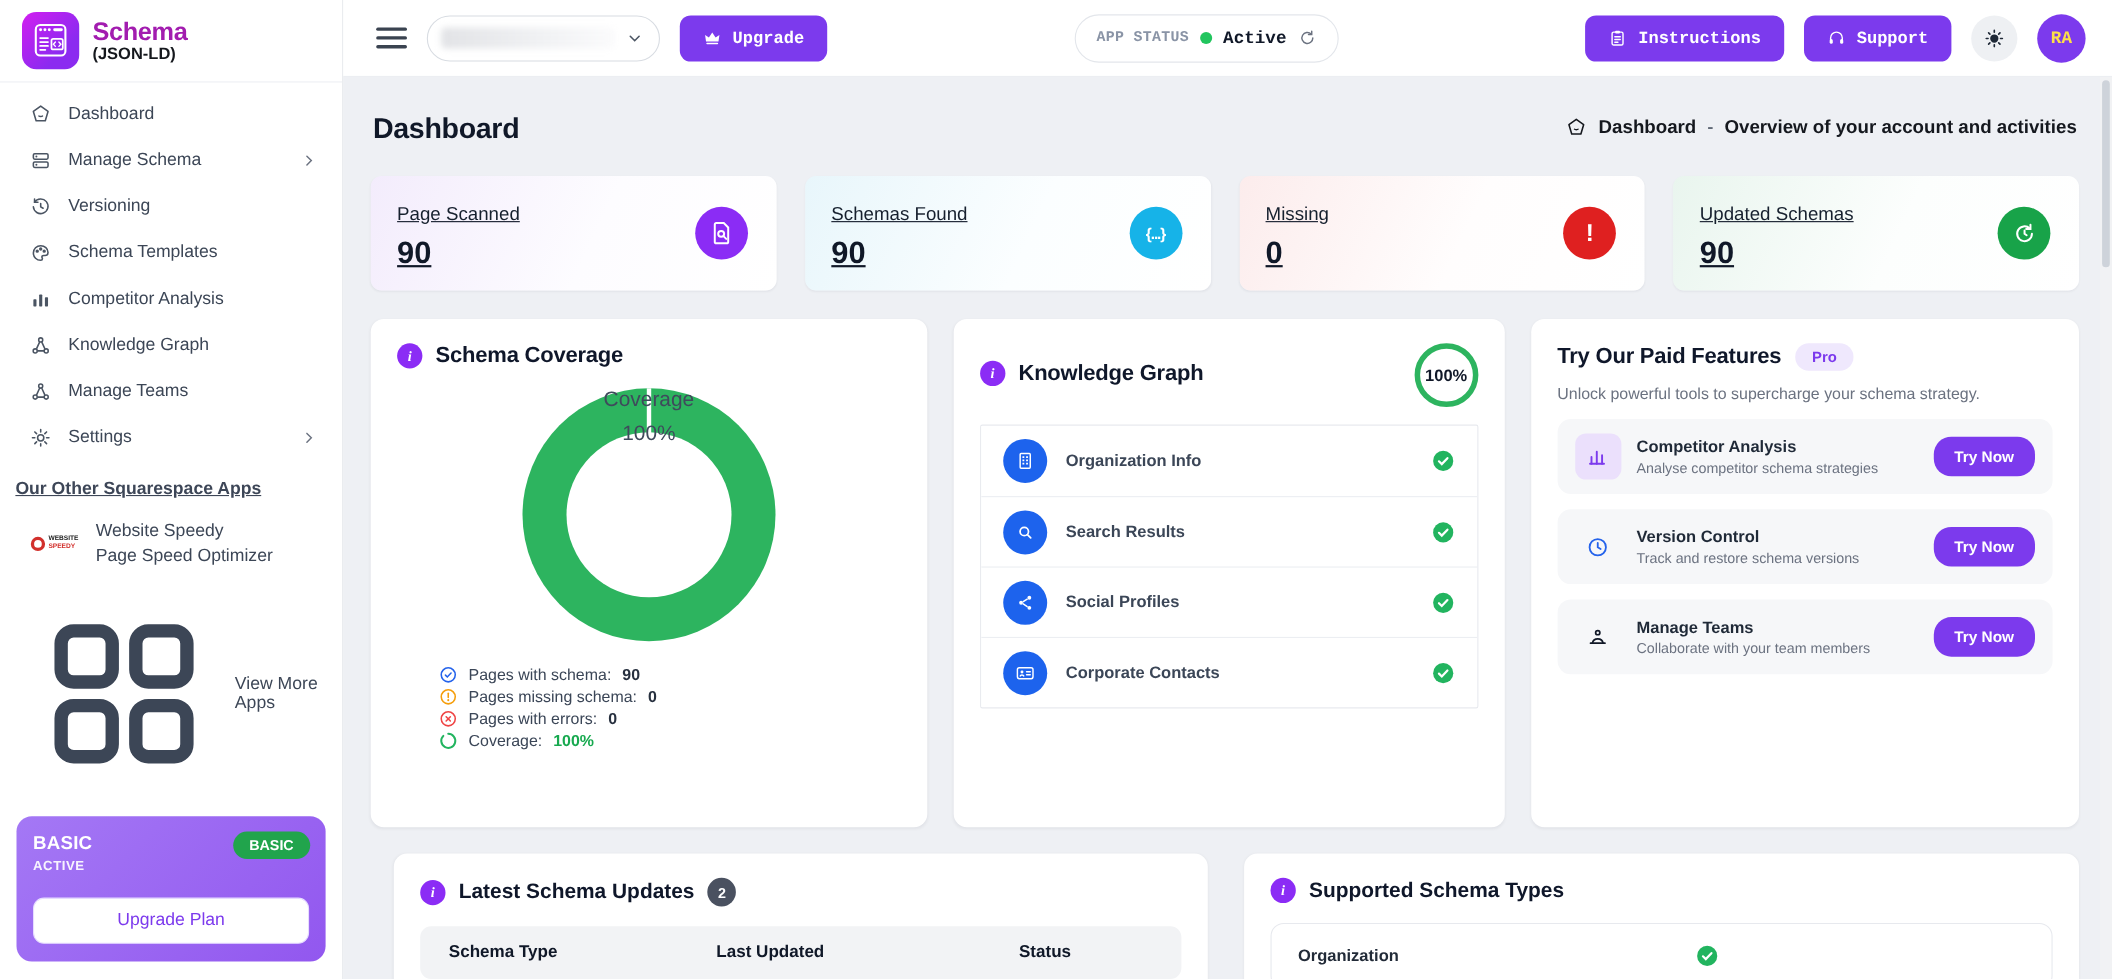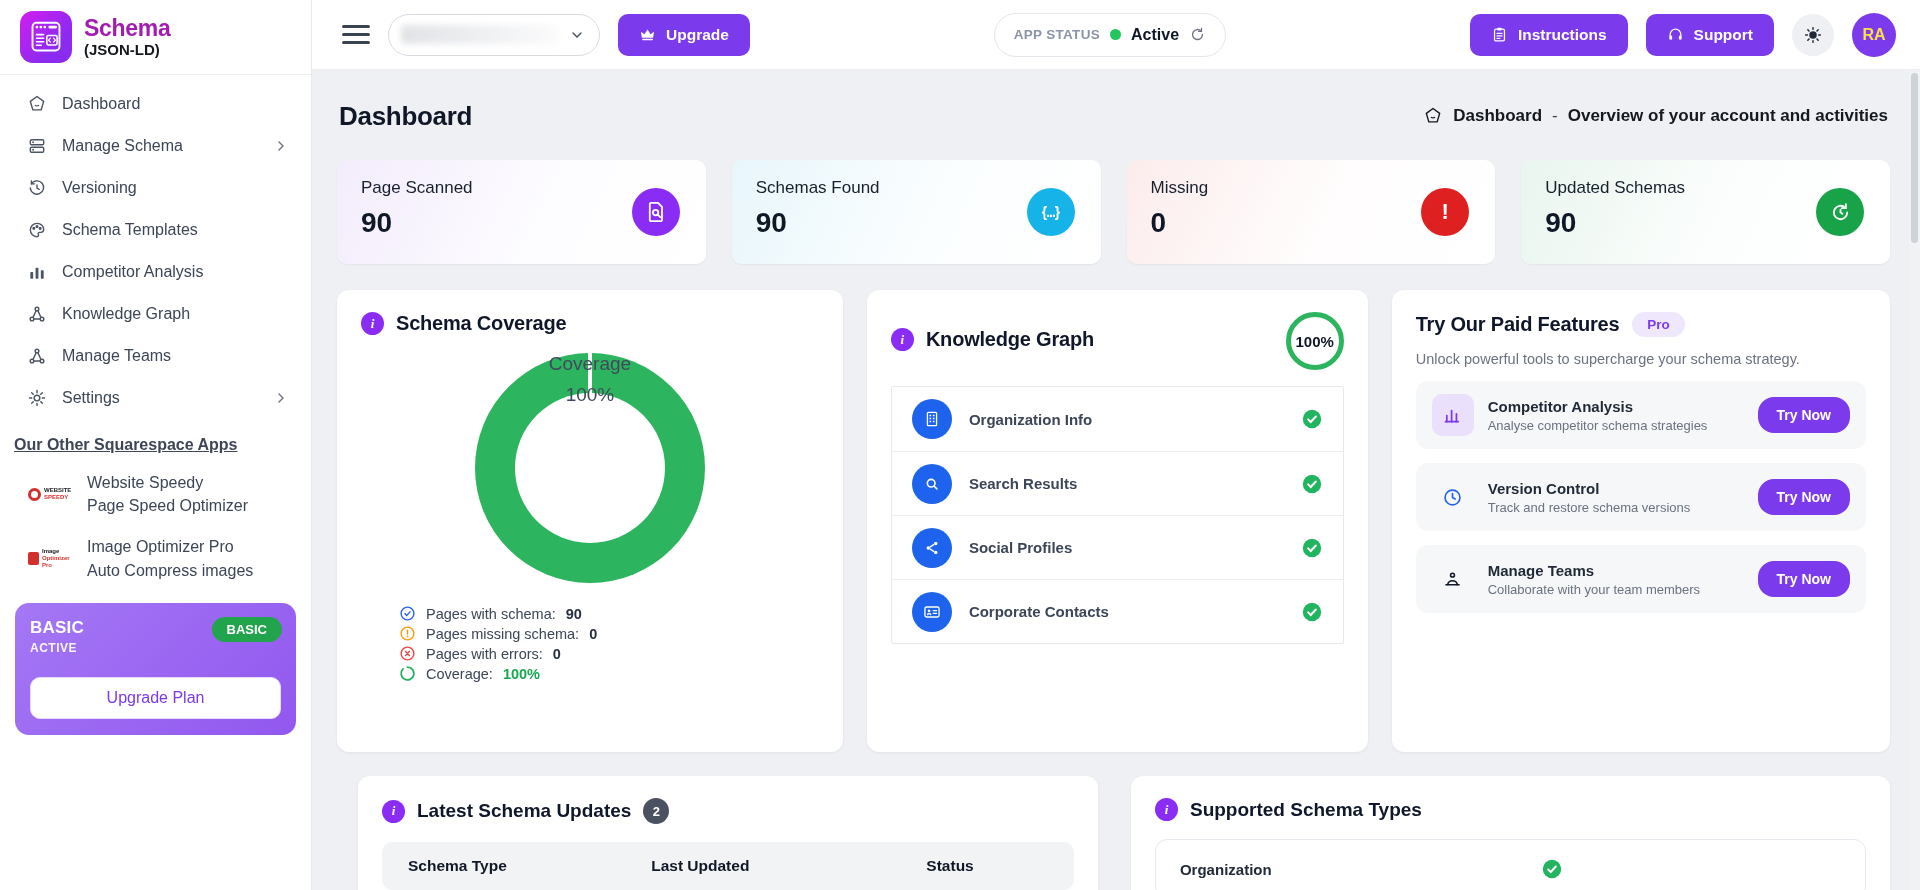--- a/index.html
+++ b/index.html
@@ -27,42 +27,42 @@
   .mini-txt .r { color:#d2302c; }
   .view-more { display:flex; align-items:center; gap:15px; padding:13px 22px 13px 27px; font-size:16px; color:#3c4656; font-weight:500; margin-top:6px; cursor:pointer; }
   .plan-card { margin:12px 15px 0; background:linear-gradient(135deg,#a478f5,#9257ef); border-radius:14px; padding:15px 15px 16px; color:#fff; position:relative; }
   .plan-name { font-size:17px; font-weight:800; letter-spacing:0.2px; }
   .plan-status { font-size:12px; font-weight:600; opacity:.92; letter-spacing:0.5px; margin-top:3px; }
   .plan-badge { position:absolute; top:14px; right:14px; background:#21a44c; border-radius:999px; padding:5px 15px; font-size:13px; font-weight:700; }
   .upgrade-plan-btn { margin-top:22px; width:100%; background:#fff; color:#7c3aed; border:1px solid #e6dcff; border-radius:10px; padding:11px 0; text-align:center; font-size:16px; font-weight:500; cursor:pointer; font-family:inherit; }
 
   
   .main { flex:1; display:flex; flex-direction:column; min-width:0; position:relative; }
-  .topbar { height:70px; min-height:70px; background:#fff; border-bottom:1px solid #eceef2; display:flex; align-items:center; gap:18px; padding:0 24px 0 30px; }
+  .topbar { height:70px; min-height:70px; background:#fff; border-bottom:1px solid #eceef2; display:flex; align-items:center; gap:18px; padding:0 24px 0 30px;font-family:Liberation Mono, monospace; }
   .hamburger { width:28px; display:flex; flex-direction:column; gap:5px; cursor:pointer; }
   .hamburger i { display:block; height:3px; border-radius:2px; background:#3a4350; }
   .store-select { width:212px; height:42px; border:1px solid #d8dce2; border-radius:21px; display:flex; align-items:center; gap:10px; padding:0 14px 0 12px; background:#fff; cursor:pointer; }
   .blur-pill { flex:1; height:19px; border-radius:4px; background:linear-gradient(90deg,#e2e3e6,#f2f3f5 65%,#fbfbfc); filter:blur(3px); }
   .btn-purple { background:#7c3aed; color:#fff; border:none; border-radius:10px; height:42px; display:flex; align-items:center; gap:10px; padding:0 21px; font-size:15.5px; font-weight:600; cursor:pointer; font-family:inherit; }
   .tb-spacer { flex:1; }
   .status-pill { height:44px; border:1px solid #e3e6eb; border-radius:22px; background:#fff; display:flex; align-items:center; gap:10px; padding:0 19px; }
   .status-label { font-size:13.5px; font-weight:600; color:#8a94a6; letter-spacing:0.3px; }
   .status-dot { width:11px; height:11px; border-radius:50%; background:#22c55e; }
   .status-value { font-size:16px; font-weight:700; color:#101828; }
   .theme-btn { width:42px; height:42px; border-radius:50%; background:#eef0f3; border:none; display:flex; align-items:center; justify-content:center; color:#1f2937; cursor:pointer; }
   .avatar { width:44px; height:44px; border-radius:50%; background:#7c3aed; color:#fde047; display:flex; align-items:center; justify-content:center; font-size:16px; font-weight:700; cursor:pointer; }
 
   .content { flex:1; padding:20px 30px 0 25px; position:relative; overflow:hidden; }
   .page-head { display:flex; justify-content:space-between; align-items:center; margin:4px 2px 22px; height:44px; }
   .page-title { font-size:26px; font-weight:800; color:#101828; letter-spacing:-0.3px; }
   .breadcrumb { display:flex; align-items:center; gap:10px; font-size:17px; color:#15181e; font-weight:600; }
   .breadcrumb .sep { font-weight:400; color:#374151; }
 
   .stats { display:grid; grid-template-columns:repeat(4,1fr); gap:26px; }
-  .stat-card { height:104px; border-radius:10px; padding:18px 24px; position:relative; display:flex; flex-direction:column; justify-content:flex-start; gap:9px; box-shadow:0 1px 2px rgba(16,24,40,.05); }
+  .stat-card { height:104px; border-radius:10px; padding:18px 24px; position:relative; display:flex; flex-direction:column; justify-content:flex-end; gap:9px; box-shadow:0 1px 2px rgba(16,24,40,.05);text-decoration:underline; }
   .tint-purple { background:linear-gradient(115deg,#f3ecfc 0%,#fdfcff 55%,#fff 100%); }
   .tint-cyan   { background:linear-gradient(115deg,#e8f6fb 0%,#fbfeff 55%,#fff 100%); }
   .tint-red    { background:linear-gradient(115deg,#fcecec 0%,#fffdfd 55%,#fff 100%); }
   .tint-green  { background:linear-gradient(115deg,#e9f5ee 0%,#fcfefd 55%,#fff 100%); }
   .stat-label { font-size:17px; color:#16202e; font-weight:500; }
   .stat-value { font-size:28px; font-weight:700; color:#101828; }
   .stat-icon { position:absolute; right:26px; top:50%; transform:translateY(-50%); width:48px; height:48px; border-radius:50%; display:flex; align-items:center; justify-content:center; color:#fff; }
   .ic-purple { background:#8b2cf5; } .ic-cyan { background:#16b3e8; } .ic-red { background:#df2020; } .ic-green { background:#18a349; }
   .glyph-braces { font-size:14px; font-weight:700; letter-spacing:-1px; }
   .glyph-bang { font-size:22px; font-weight:800; }
@@ -223,30 +223,30 @@
 
     <div class="app-link">
       <div class="mini-logo">
         <span class="swirl"></span>
         <span class="mini-txt"><span>WEBSITE</span><br><span class="r">SPEEDY</span></span>
       </div>
       <div class="txt">
         <span>Website Speedy</span><br><span>Page Speed Optimizer</span>
       </div>
     </div>
-    <div class="app-link">
-      <div class="mini-logo">
-        <span class="redbox"></span>
-        <span class="mini-txt"><span>Image</span><br><span class="r">Optimizer Pro</span></span>
-      </div>
-      <div class="txt">
-        <span>Image Optimizer Pro</span><br><span>Auto Compress images</span>
-      </div>
+
+    <div class="view-more">
+      <svg class="mi" viewBox="0 0 24 24" fill="none" stroke="currentColor" stroke-width="1.7">
+          <rect x="4" y="4" width="6.5" height="6.5" rx="1.6"></rect>
+          <rect x="13.5" y="4" width="6.5" height="6.5" rx="1.6"></rect>
+          <rect x="4" y="13.5" width="6.5" height="6.5" rx="1.6"></rect>
+          <rect x="13.5" y="13.5" width="6.5" height="6.5" rx="1.6"></rect>
+        </svg>
+      <span>View More Apps</span>
     </div>
-
 
     <div class="plan-card">
       <div class="plan-name">BASIC</div>
       <div class="plan-status">ACTIVE</div>
       <div class="plan-badge">BASIC</div>
       <button class="upgrade-plan-btn">Upgrade Plan</button>
     </div>
 
   </aside>
 

